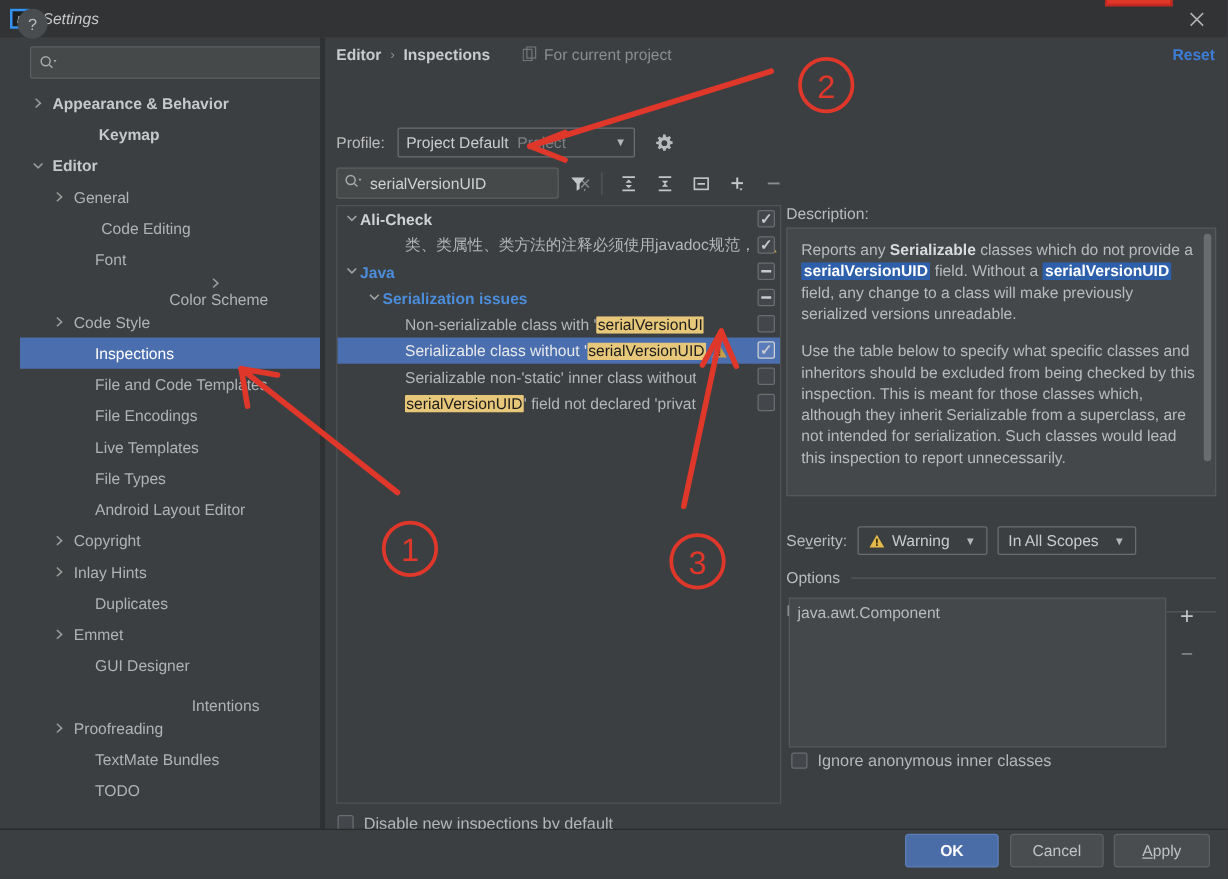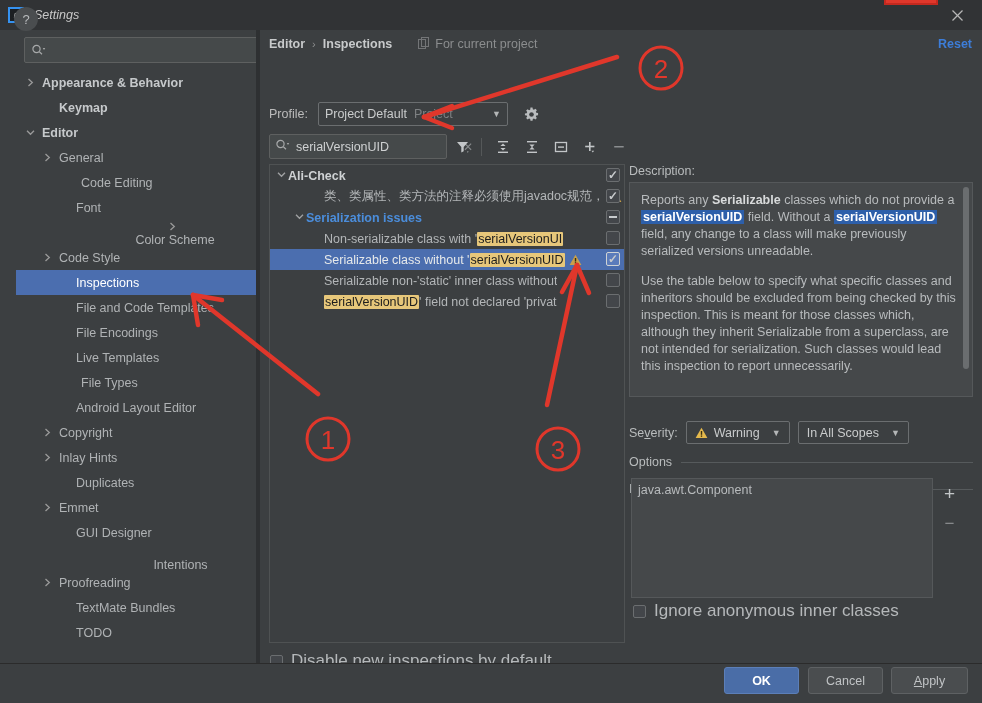--- a/index.html
+++ b/index.html
@@ -153,21 +153,21 @@
   .cbox.partial::after {
     content: ""; width: 8px; height: 2px; background: #c8cbcd;
   }
   .insp-row.selected .cbox { border-color: #cfd3d5; background: #5b7cbb; }
 
   .disable-row { position: absolute; left: 10px; top: 621px; display: flex; align-items: center; }
   .chk {
     width: 13px; height: 13px; border: 1px solid #6b6e70; background: #43464a;
     border-radius: 2px; margin-right: 8px; flex: 0 0 13px;
   }
-  .disable-row span, .ignore-anon span { font-size: 17px; color: #b5b8ba; }
+  .disable-row span, .ignore-anon span { font-size: 13px; color: #b5b8ba; }
 
   
   .desc-label { position: absolute; left: 369px; top: 134px; font-size: 12.5px; color: #b9bcbd; }
   .desc-box {
     position: absolute; left: 369px; top: 152px; width: 344px; height: 215px;
     background: #45484a; border: 1px solid #55585a; padding: 9px 12px 9px 11px;
     overflow: hidden;
   }
   .desc-box p { margin: 0 0 13px 0; font-size: 12.5px; line-height: 17px; color: #b8bbbd; }
   .desc-box p:last-child { margin-bottom: 0; }
@@ -270,21 +270,21 @@
     </div>
     <div class="tree" id="sidebar-tree">
         <div class="tree-row bold" style="padding-left: 8px;">
           <span class="tree-arrow">
             <svg width="9" height="9" viewBox="0 0 9 9">
               <path d="M2.5 1L6.3 4.5 2.5 8" fill="none" stroke="#9a9a9a" stroke-width="1.3"></path>
             </svg>
           </span>
           <span class="tree-label" style="margin-left: 5px;">Appearance &amp; Behavior</span>
         </div>
-        <div class="tree-row bold" style="padding-left: 25px;">
+        <div class="tree-row bold" style="padding-left: 25px; margin-left: 20px;">
           <span class="tree-arrow"></span>
           <span class="tree-label" style="margin-left: 5px;">Keymap</span>
         </div>
         <div class="tree-row bold" style="padding-left: 8px;">
           <span class="tree-arrow">
             <svg width="9" height="9" viewBox="0 0 9 9">
               <path d="M1 2.8L4.5 6.3 8 2.8" fill="none" stroke="#9a9a9a" stroke-width="1.3"></path>
             </svg>
           </span>
           <span class="tree-label" style="margin-left: 5px;">Editor</span>
@@ -356,21 +356,21 @@
               <rect x="3.5" y="0.5" width="7" height="9" fill="none" stroke="#9a9c9d" stroke-width="1"></rect>
             </svg>
           </span>
         </div>
         <div class="tree-row" style="padding-left: 42px;">
           <span class="tree-arrow"></span>
           <span class="tree-label" style="margin-left: 5px;">Live Templates</span>
         </div>
         <div class="tree-row" style="padding-left: 42px;">
           <span class="tree-arrow"></span>
-          <span class="tree-label" style="margin-left: 10px;">File Types</span>
+          <span class="tree-label" style="margin-left: 5px;">File Types</span>
         </div>
         <div class="tree-row" style="padding-left: 42px;">
           <span class="tree-arrow"></span>
           <span class="tree-label" style="margin-left: 5px;">Android Layout Editor</span>
         </div>
         <div class="tree-row" style="padding-left: 25px;">
           <span class="tree-arrow">
             <svg width="9" height="9" viewBox="0 0 9 9">
               <path d="M2.5 1L6.3 4.5 2.5 8" fill="none" stroke="#9a9a9a" stroke-width="1.3"></path>
             </svg>
@@ -547,20 +547,27 @@
           <span class="ir-arrow"></span>
           <span class="ir-text ">类、类属性、类方法的注释必须使用javadoc规范，</span>
           <span class="warn-ico">
             <svg width="13" height="12" viewBox="0 0 13 12" style="display:block">
               <path d="M6.5 0.8L12.4 11H0.6z" fill="#c9a04a"></path>
               <rect x="5.8" y="4" width="1.4" height="3.6" fill="#3a2f10"></rect>
               <rect x="5.8" y="8.2" width="1.4" height="1.4" fill="#3a2f10"></rect>
             </svg>
           </span>
           <span class="cbox checked"></span>
+        </div>
+        <div class="insp-row" style="padding-left: 4px;">
+          <span class="ir-arrow"><svg width="9" height="9" viewBox="0 0 9 9">
+              <path d="M1 2.8L4.5 6.3 8 2.8" fill="none" stroke="#a0a2a3" stroke-width="1.3"></path>
+            </svg></span>
+          <span class="ir-text javacat">Java</span>
+          <span class="cbox partial"></span>
         </div>
         <div class="insp-row" style="padding-left: 22px;">
           <span class="ir-arrow"><svg width="9" height="9" viewBox="0 0 9 9">
               <path d="M1 2.8L4.5 6.3 8 2.8" fill="none" stroke="#a0a2a3" stroke-width="1.3"></path>
             </svg></span>
           <span class="ir-text javacat">Serialization issues</span>
           <span class="cbox partial"></span>
         </div>
         <div class="insp-row" style="padding-left: 40px;">
           <span class="ir-arrow"></span>

